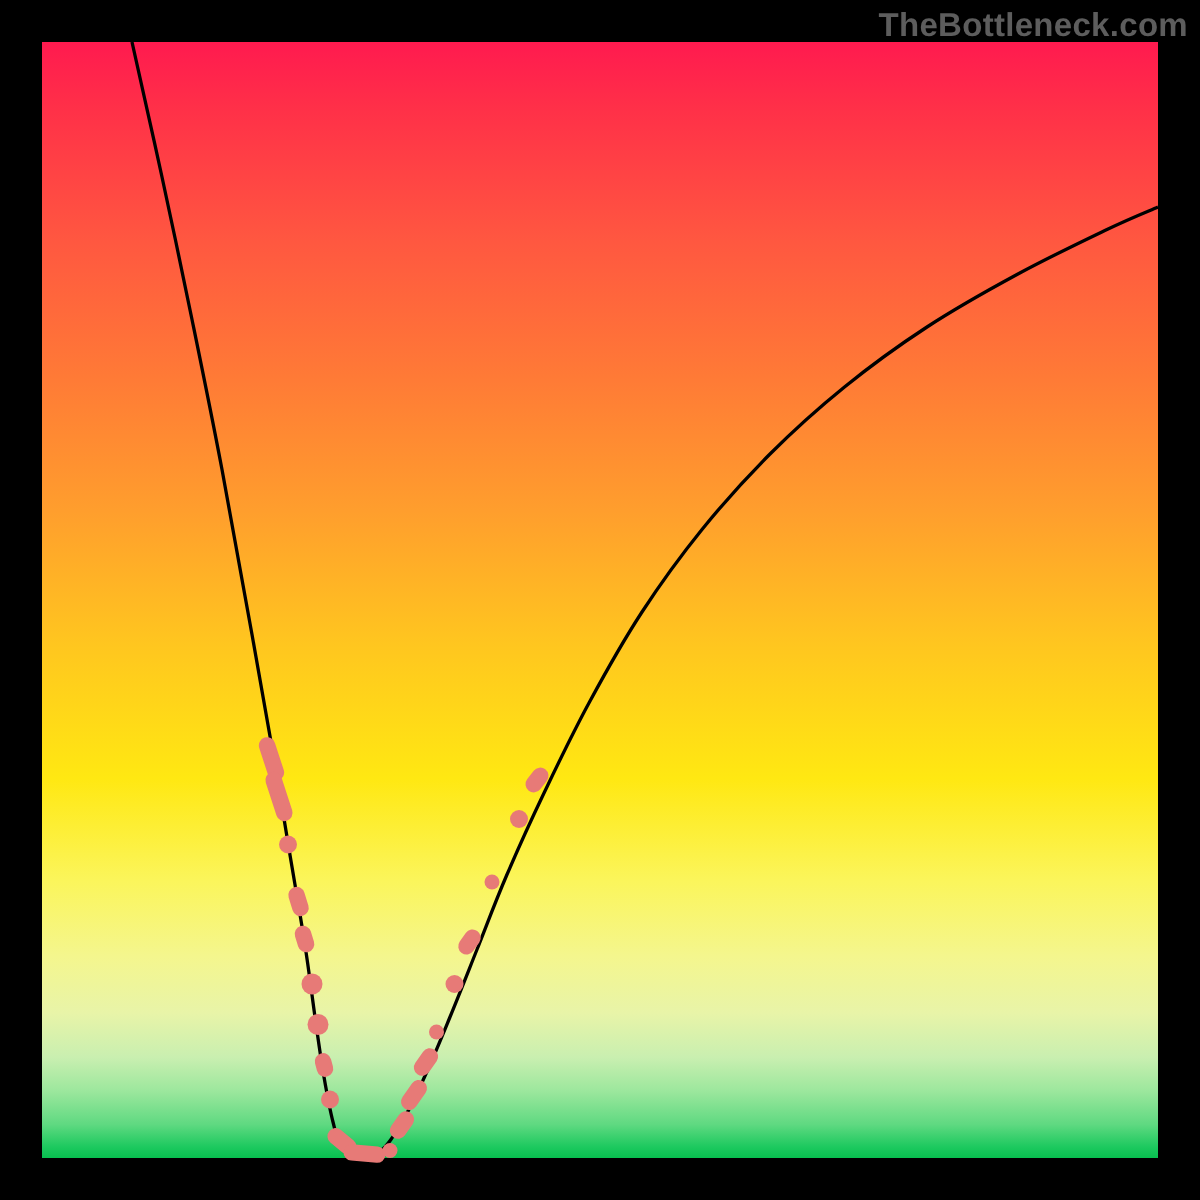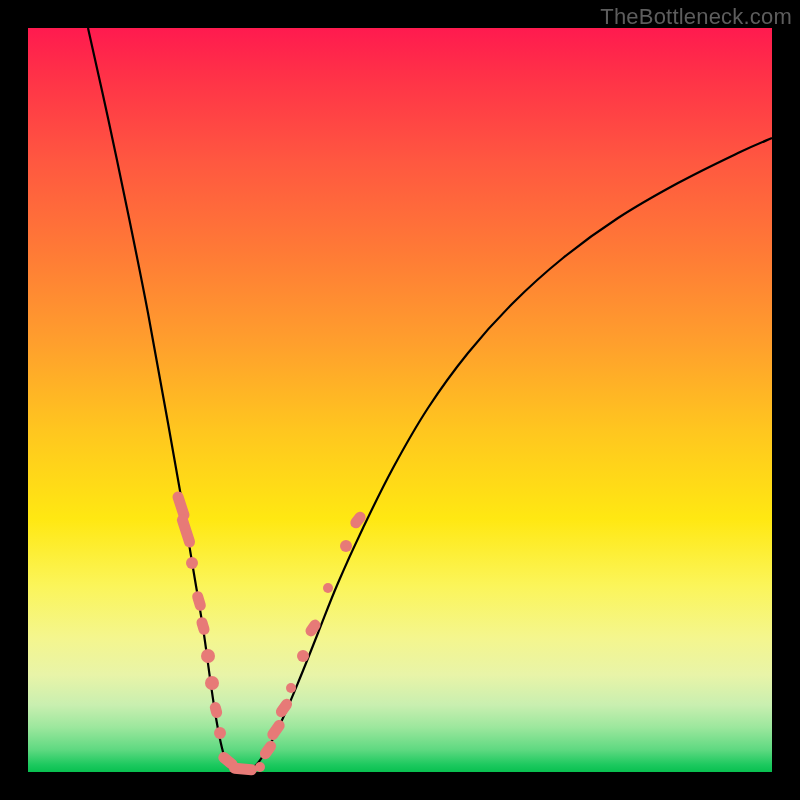--- a/index.html
+++ b/index.html
@@ -43,21 +43,21 @@
       #5fd981 97%,
       #1dc95f 99%,
       #08c050 100%
     );
   }
   .watermark {
     position: absolute;
     top: 4px;
     right: 8px;
     font-size: 22px;
-    font-weight: 400;
+    font-weight: 700;
     color: #5d5d5d;
     letter-spacing: 0.2px;
     user-select: none;
   }
   svg.curve {
     position: absolute;
     left: 0;
     top: 0;
     width: 744px;
     height: 744px;

